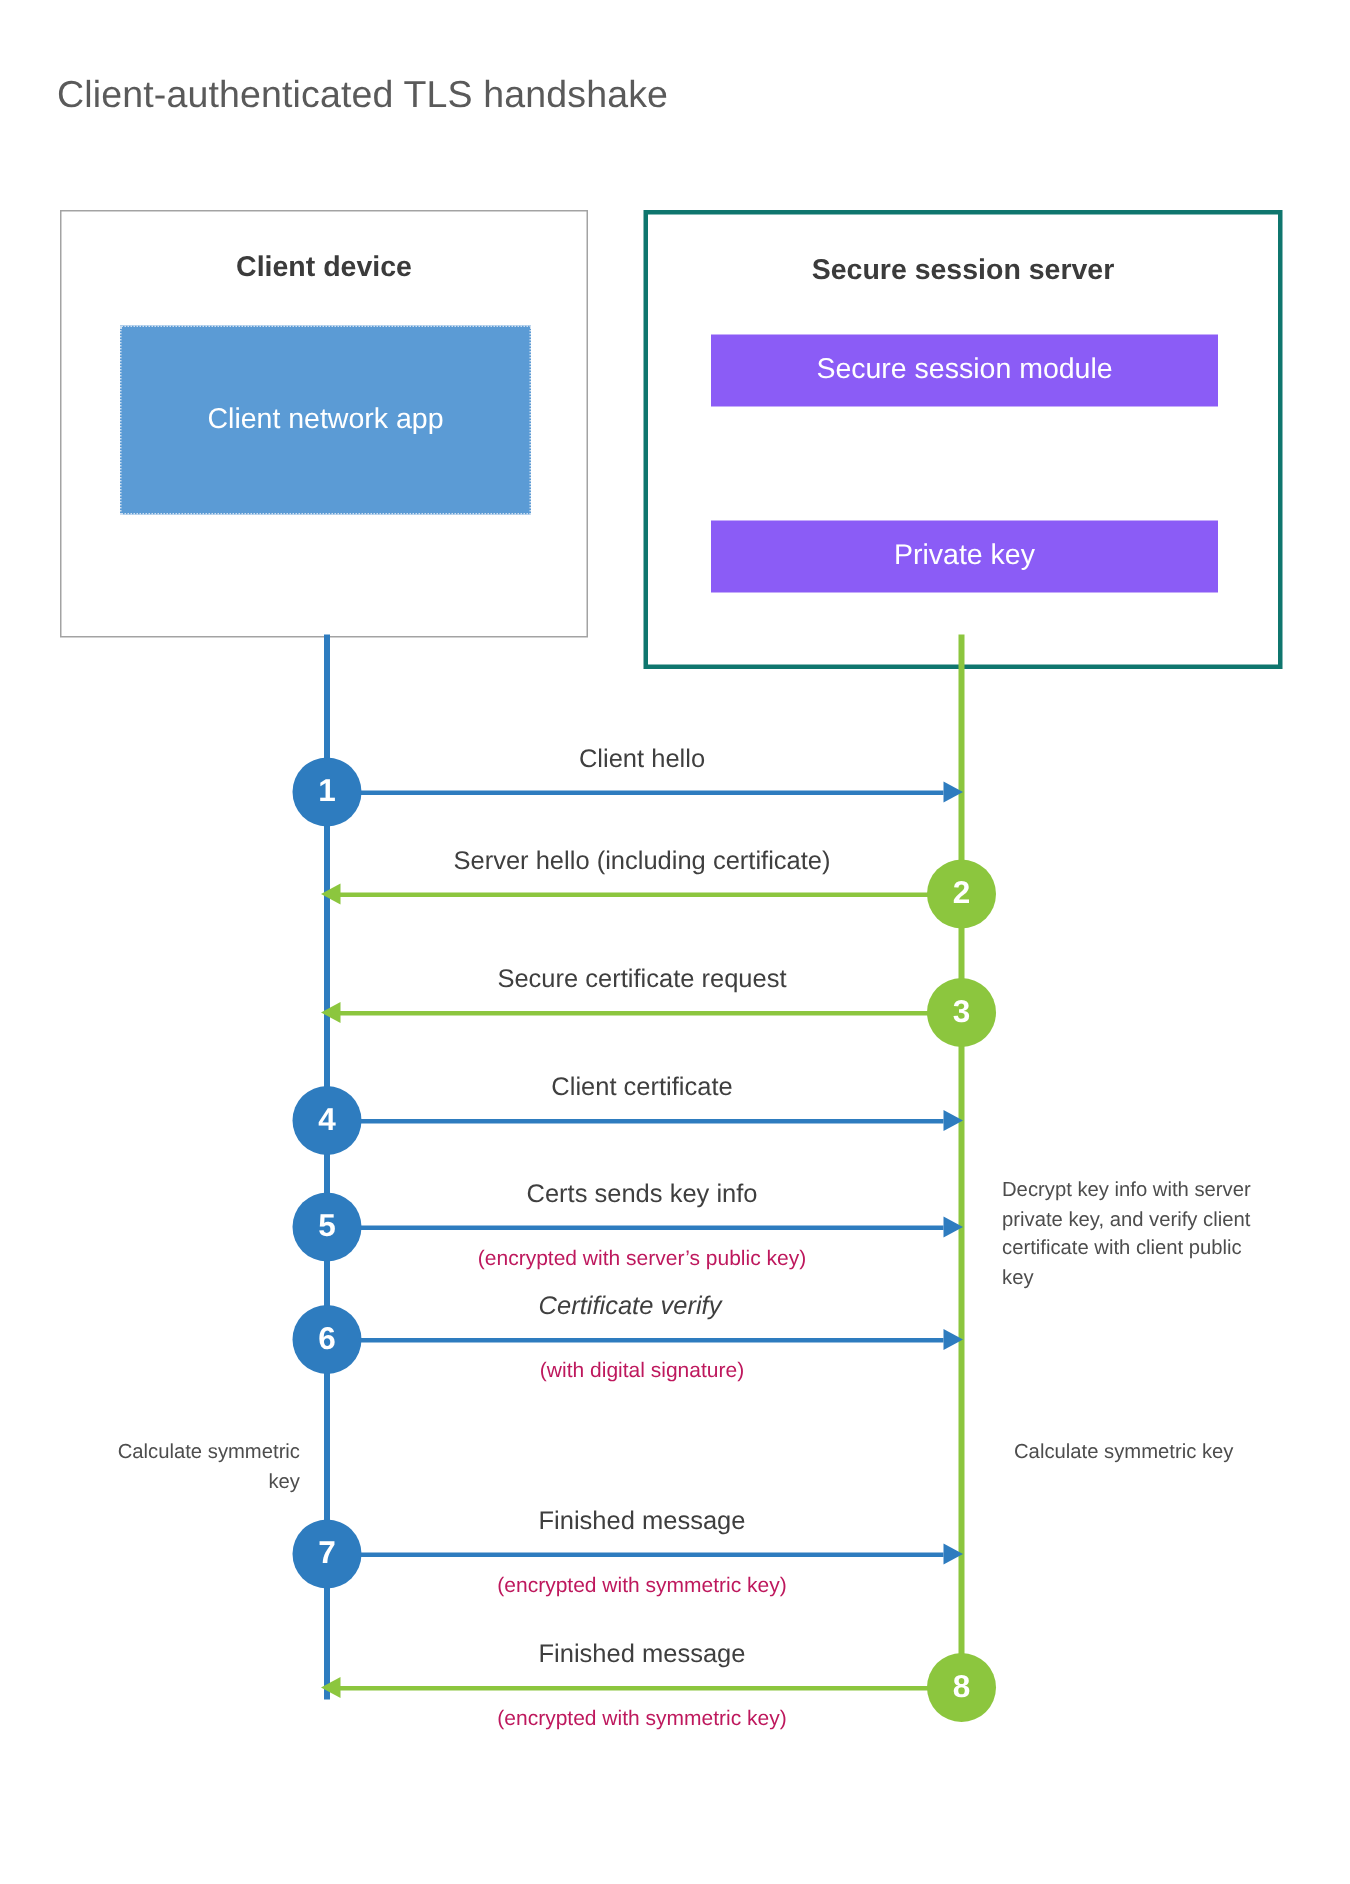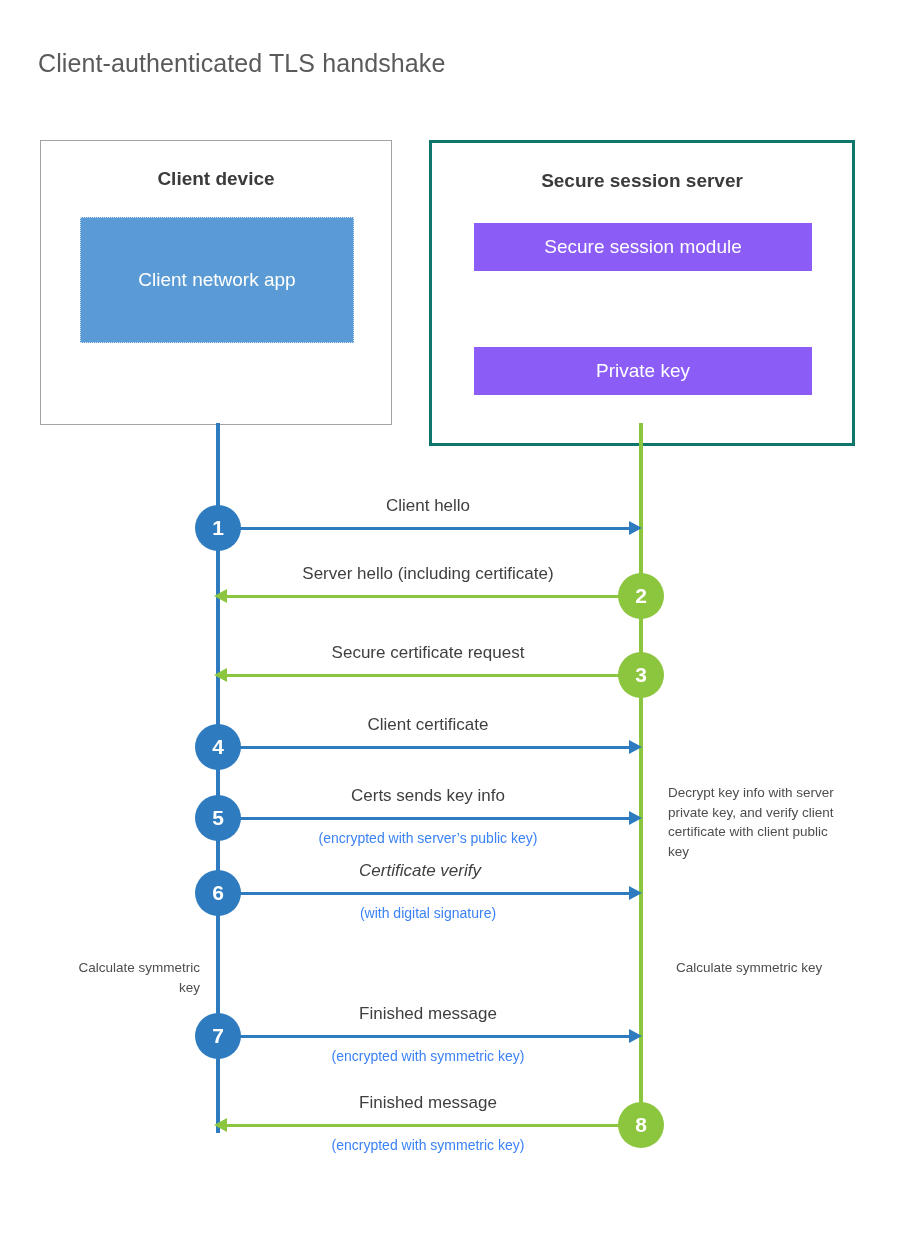--- a/index.html
+++ b/index.html
@@ -169,21 +169,21 @@
     text-align: right;
     font-size: 17px;
     color: #3f3f3f;
     white-space: nowrap;
     transform: translateX(-50%);
   }
   .msg-sublabel {
     position: absolute;
     text-align: center;
     font-size: 14px;
-    color: #3b82f6;
+    color: #be185d;
     white-space: nowrap;
     transform: translateX(-50%);
   }
 
   
   .annotation {
     position: absolute;
     font-size: 13.5px;
     line-height: 1.45;
     color: #4d4d4d;

